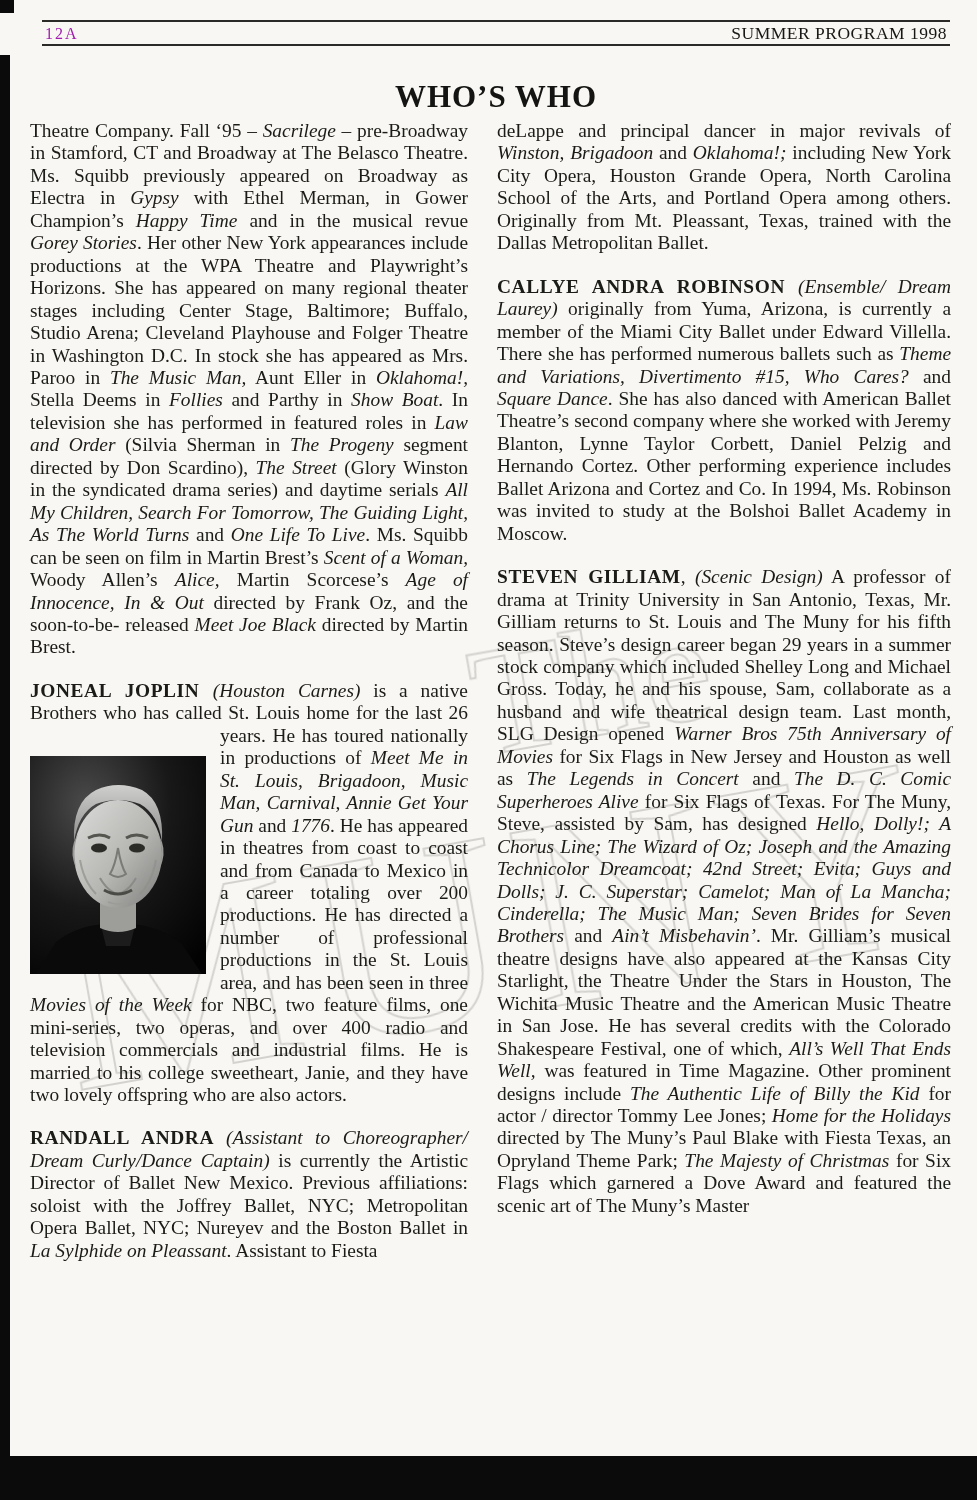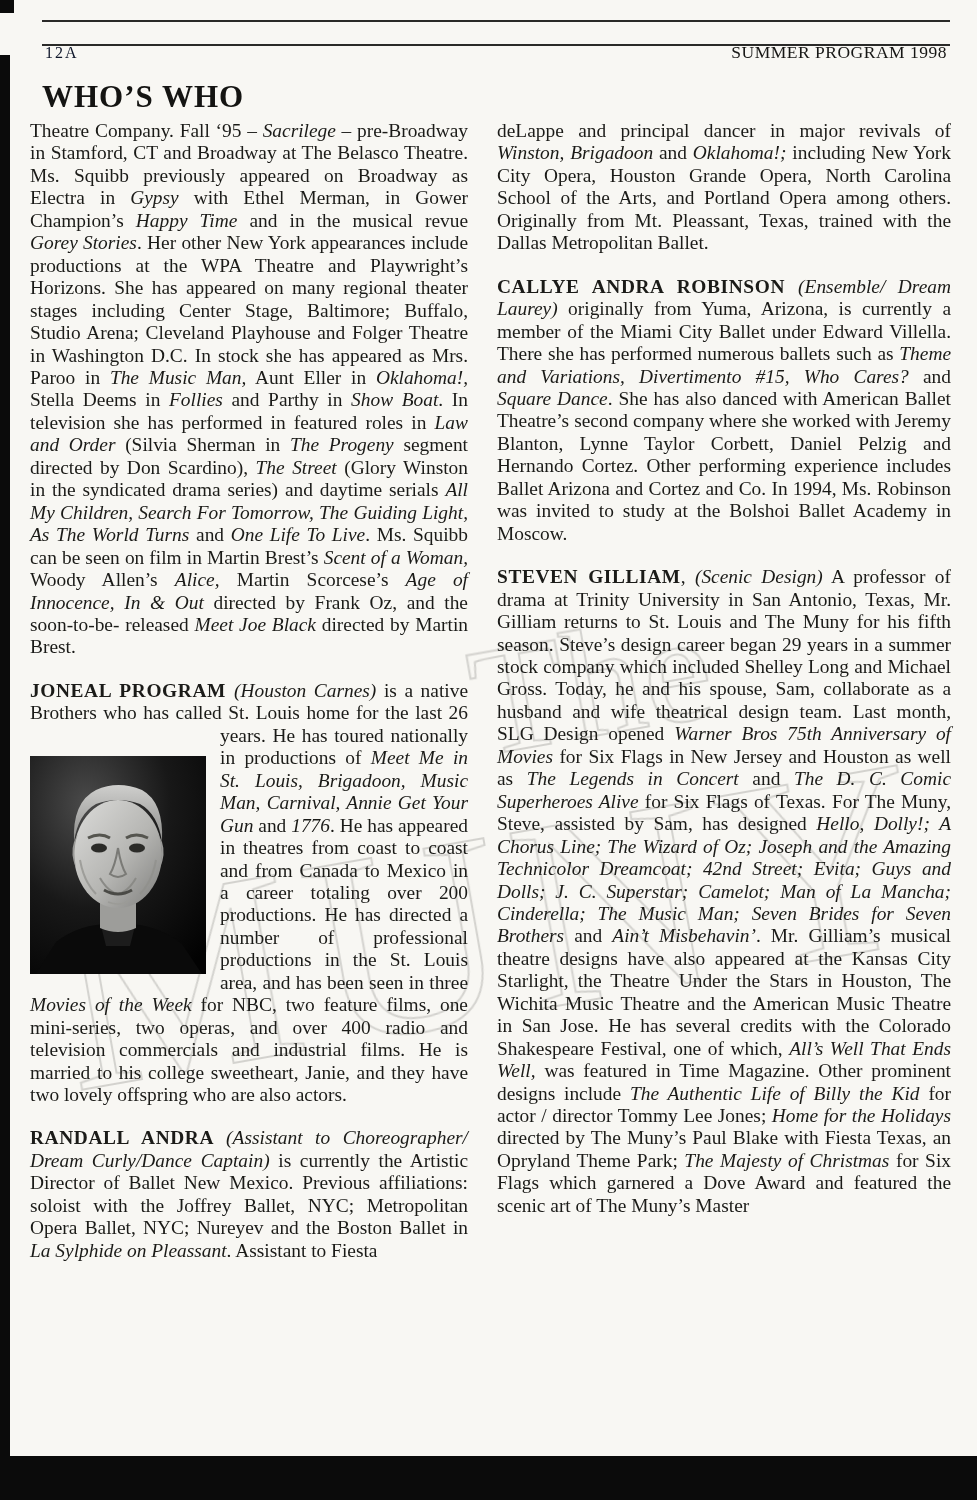--- a/index.html
+++ b/index.html
@@ -16,25 +16,25 @@
   }
   
   .corner-mark{position:absolute;left:0;top:0;width:14px;height:13px;background:#0b0b0b;}
   .edge-left{position:absolute;left:0;top:55px;width:10px;height:1445px;background:#0b0b0b;}
   .edge-bottom{position:absolute;left:0;top:1456px;width:977px;height:44px;background:#0b0b0b;}
   
   .rule{position:absolute;left:42px;width:908px;border-top:2px solid #2a2a28;}
   .rule-top{top:20px;}
   .rule-mid{top:44px;}
   .mast{position:absolute;left:45px;top:23px;width:902px;display:flex;justify-content:space-between;align-items:baseline;}
-  .pagenum{font-size:16px;letter-spacing:2px;color:#0f172a;}
-  .progname{font-size:17.5px;letter-spacing:0.5px;color:#171715;margin-top:19px;}
+  .pagenum{font-size:16px;letter-spacing:2px;color:#a21caf;}
+  .progname{font-size:17.5px;letter-spacing:0.5px;color:#171715;}
   .title{
     position:absolute;top:79px;left:42px;width:908px;margin:0;
-    font-size:31px;font-weight:bold;color:#141412;
+    text-align:center;font-size:31px;font-weight:bold;color:#141412;
     letter-spacing:1px;
   }
   
   .watermark{position:absolute;left:0;top:0;pointer-events:none;}
   
   .col{position:absolute;top:120px;color:#1b1b18;
        font-size:19.4px;line-height:22.45px;text-align:justify;}
   .col p{margin:0 0 21px 0;}
   .col-left{left:30px;width:438px;}
   .col-right{left:497px;width:454px;}
@@ -66,21 +66,21 @@
     <span class="pagenum">12A</span>
     <span class="progname">SUMMER PROGRAM 1998</span>
   </div>
   <div class="rule rule-mid"></div>
 
   <h1 class="title">WHO’S WHO</h1>
 
   <div class="col col-left">
     <p><span>Theatre Company. Fall ‘95 – </span><i>Sacrilege</i><span> – pre-Broadway in Stamford, CT and Broadway at The Belasco Theatre. Ms. Squibb previously appeared on Broadway as Electra in </span><i>Gypsy</i><span> with Ethel Merman, in Gower Champion’s </span><i>Happy Time</i><span> and in the musical revue </span><i>Gorey Stories</i><span>. Her other New York appearances include productions at the WPA Theatre and Playwright’s Horizons. She has appeared on many regional theater stages including Center Stage, Baltimore; Buffalo, Studio Arena; Cleveland Playhouse and Folger Theatre in Washington D.C.  In stock she has appeared as Mrs. Paroo in </span><i>The Music Man,</i><span> Aunt Eller in </span><i>Oklahoma!,</i><span> Stella Deems in </span><i>Follies</i><span> and Parthy in </span><i>Show Boat</i><span>. In television she has performed in featured roles in </span><i>Law and Order</i><span> (Silvia Sherman in </span><i>The Progeny</i><span> segment directed by Don Scardino), </span><i>The Street</i><span> (Glory Winston in the syndicated drama series) and daytime serials </span><i>All My Children, Search For Tomorrow, The Guiding Light, As The World Turns</i><span> and </span><i>One Life To Live</i><span>. Ms. Squibb can be seen on film in Martin Brest’s </span><i>Scent of a Woman,</i><span> Woody Allen’s </span><i>Alice,</i><span> Martin Scorcese’s </span><i>Age of Innocence, In &amp; Out</i><span> directed by Frank Oz, and the soon-to-be- released </span><i>Meet Joe Black</i><span> directed by Martin Brest.</span></p>
     <p>
-      <span><b>JONEAL PROGRAM </b><i>(Houston Carnes)</i><span> is a native Brothers who has called St. Louis home for </span></span><span class="photo-float">
+      <span><b>JONEAL JOPLIN </b><i>(Houston Carnes)</i><span> is a native Brothers who has called St. Louis home for </span></span><span class="photo-float">
           <svg viewBox="0 0 176 218">
         <defs>
           <radialGradient id="bgv" cx="32%" cy="22%" r="95%">
             <stop offset="0%" stop-color="#4a4a4a"></stop>
             <stop offset="50%" stop-color="#181818"></stop>
             <stop offset="100%" stop-color="#020202"></stop>
           </radialGradient>
           <linearGradient id="face" x1="0" y1="0" x2="1" y2="1">
             <stop offset="0" stop-color="#dcdcda"></stop>
             <stop offset="0.55" stop-color="#b6b6b3"></stop>

